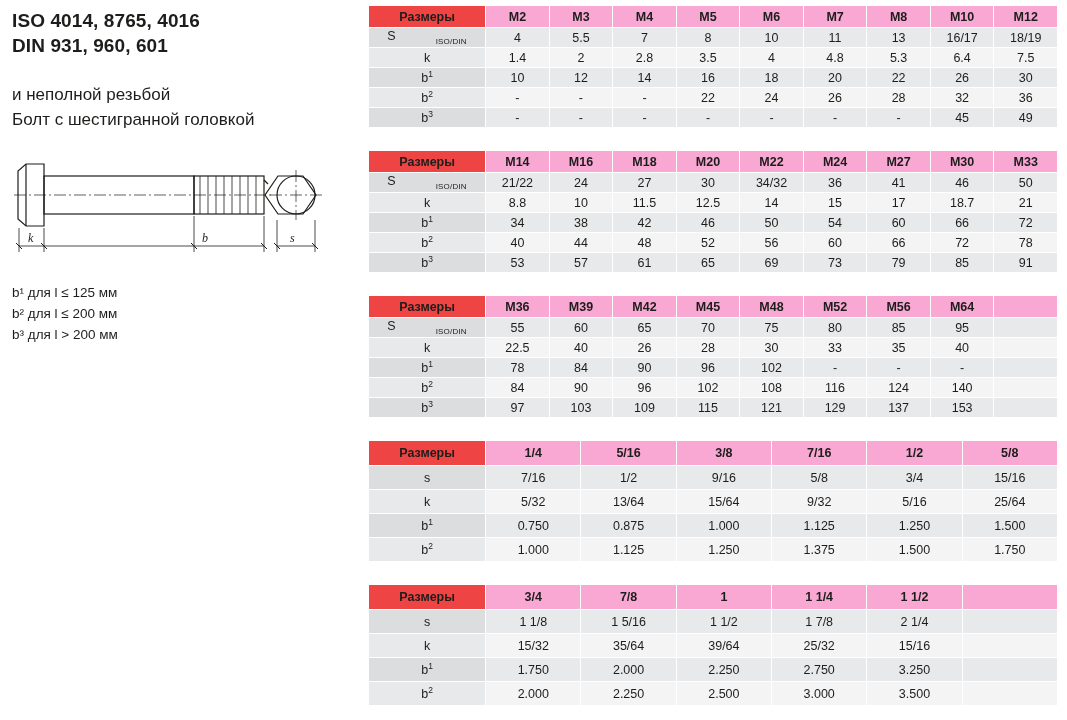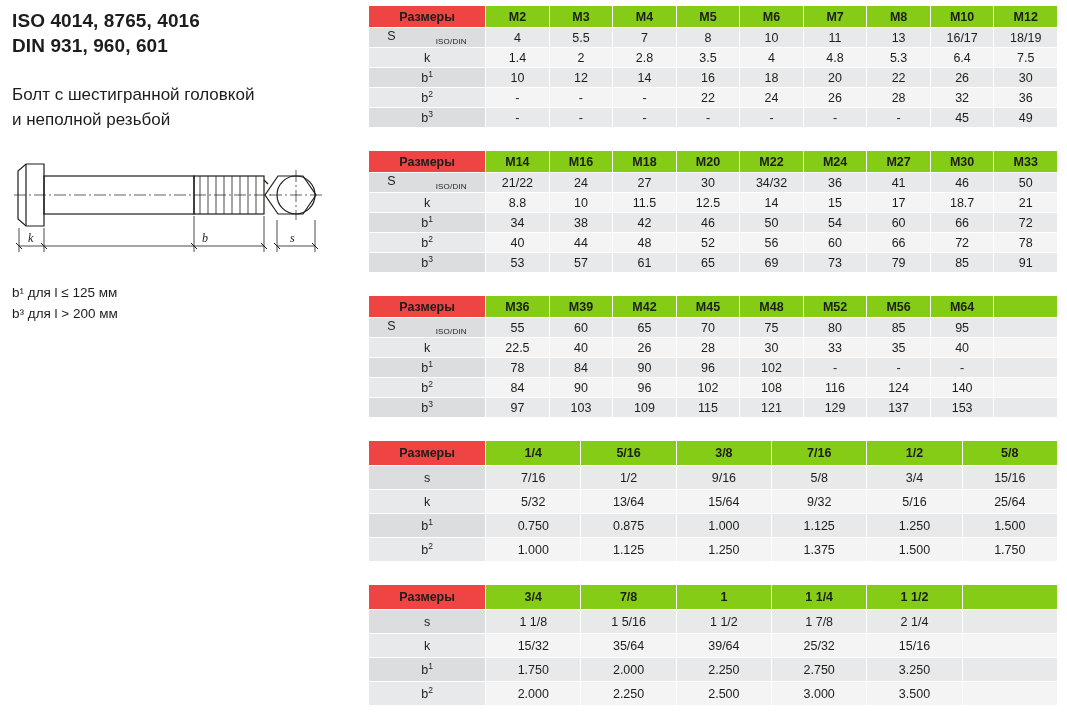--- a/index.html
+++ b/index.html
@@ -66,21 +66,21 @@
   }
   table.dim td, table.dim th {
     border: 1px solid #ffffff;
     text-align: center;
     height: 19px;
     padding: 0;
     font-weight: normal;
     color: #1d1d1b;
   }
   table.dim tr.header th {
-    background: #84cc16;
+    background: #f9a8d4;
     font-weight: bold;
     font-size: 12.5px;
     height: 21px;
   }
   table.dim tr.odd td {
     background: #e8e9ea;
   }
   table.dim tr.even td {
     background: #f4f4f5;
   }
@@ -120,22 +120,22 @@
 
 <div class="page">
 
   <div class="left-col">
     <div class="title">
       <div>ISO 4014, 8765, 4016</div>
       <div>DIN 931, 960, 601</div>
     </div>
 
     <div class="subtitle">
+      <div>и неполной резьбой</div>
       <div>Болт с шестигранной головкой</div>
-      <div>и неполной резьбой</div>
     </div>
 
     <div class="drawing">
       <svg width="330" height="110" viewBox="0 0 330 110">
 
         <g stroke="#1d1d1b" stroke-width="1.2" fill="none">
           <path d="M6,15 L6,63 L14,70 L32,70 L32,8 L14,8 Z"></path>
           <line x1="14" y1="8" x2="14" y2="70"></line>
 
           <rect x="32" y="20" width="150" height="38"></rect>
@@ -191,20 +191,21 @@
           <line x1="300" y1="87" x2="306" y2="93"></line>
         </g>
         <text x="16" y="86" font-size="12" font-style="italic" font-family="Liberation Serif, serif" fill="#1d1d1b">k</text>
         <text x="190" y="86" font-size="12" font-style="italic" font-family="Liberation Serif, serif" fill="#1d1d1b">b</text>
         <text x="278" y="86" font-size="12" font-style="italic" font-family="Liberation Serif, serif" fill="#1d1d1b">s</text>
       </svg>
     </div>
 
     <div class="notes">
       <div>b¹ для l ≤ 125 мм</div>
+      <div>b² для l ≤ 200 мм</div>
       <div>b³ для l &gt; 200 мм</div>
     </div>
   </div>
 
   <div class="tables">
       <table class="dim">
         <colgroup>
           <col style="width: 17%;">
           <col style="width: 9.22222%;">
           <col style="width: 9.22222%;">

